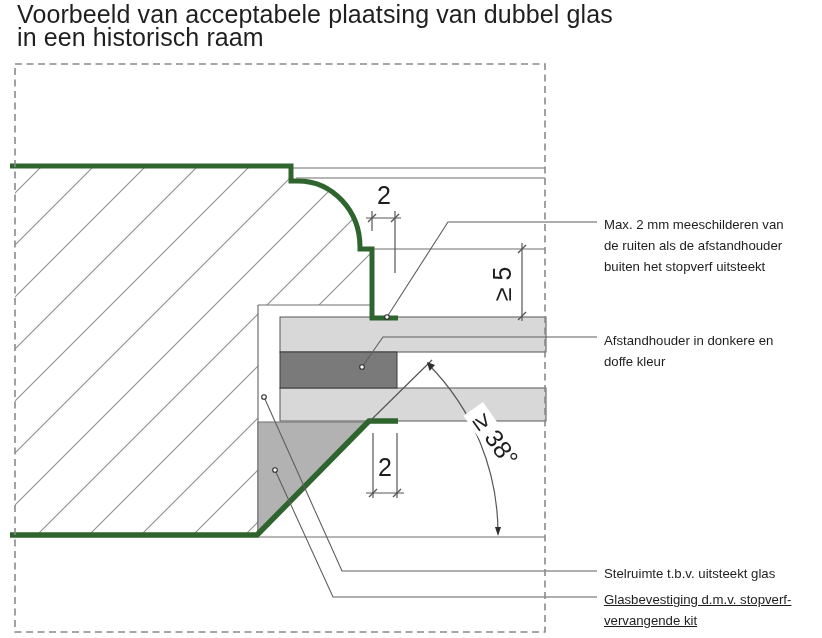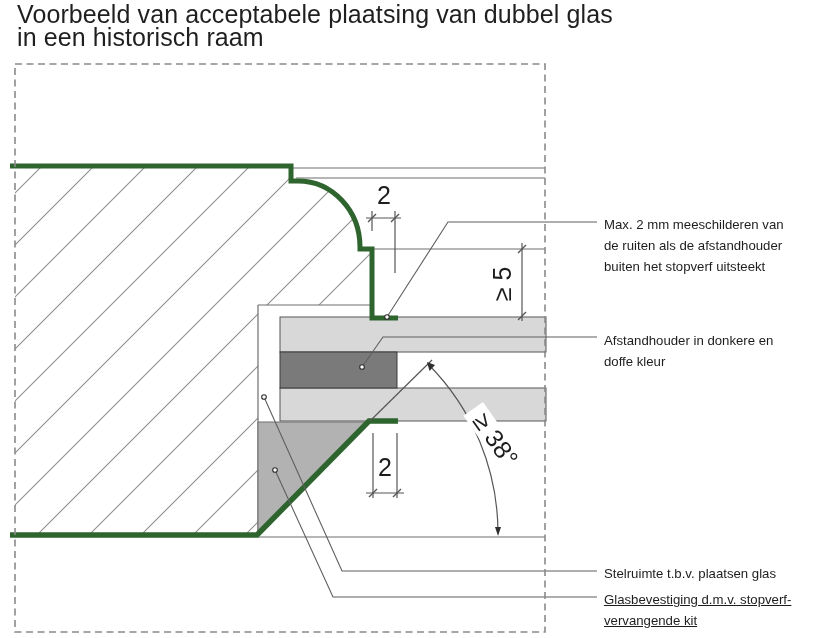--- a/index.html
+++ b/index.html
@@ -100,17 +100,17 @@
     </g>
 
     <rect x="15" y="64" width="530" height="568" fill="none" stroke="#8a8a8a" stroke-width="1.6" stroke-dasharray="7 4.5"></rect>
   </svg>
 
   <div class="ann ann1">Max. 2 mm meeschilderen van
 de ruiten als de afstandhouder
 buiten het stopverf uitsteekt</div>
   <div class="ann ann2">Afstandhouder in donkere en
 doffe kleur</div>
-  <div class="ann ann3">Stelruimte t.b.v. plaatsen glas</div>
+  <div class="ann ann3">Stelruimte t.b.v. uitsteekt glas</div>
   <div class="ann ann4">Glasbevestiging d.m.v. stopverf-
 vervangende kit</div>
 
 </div>
 
 </body></html>

